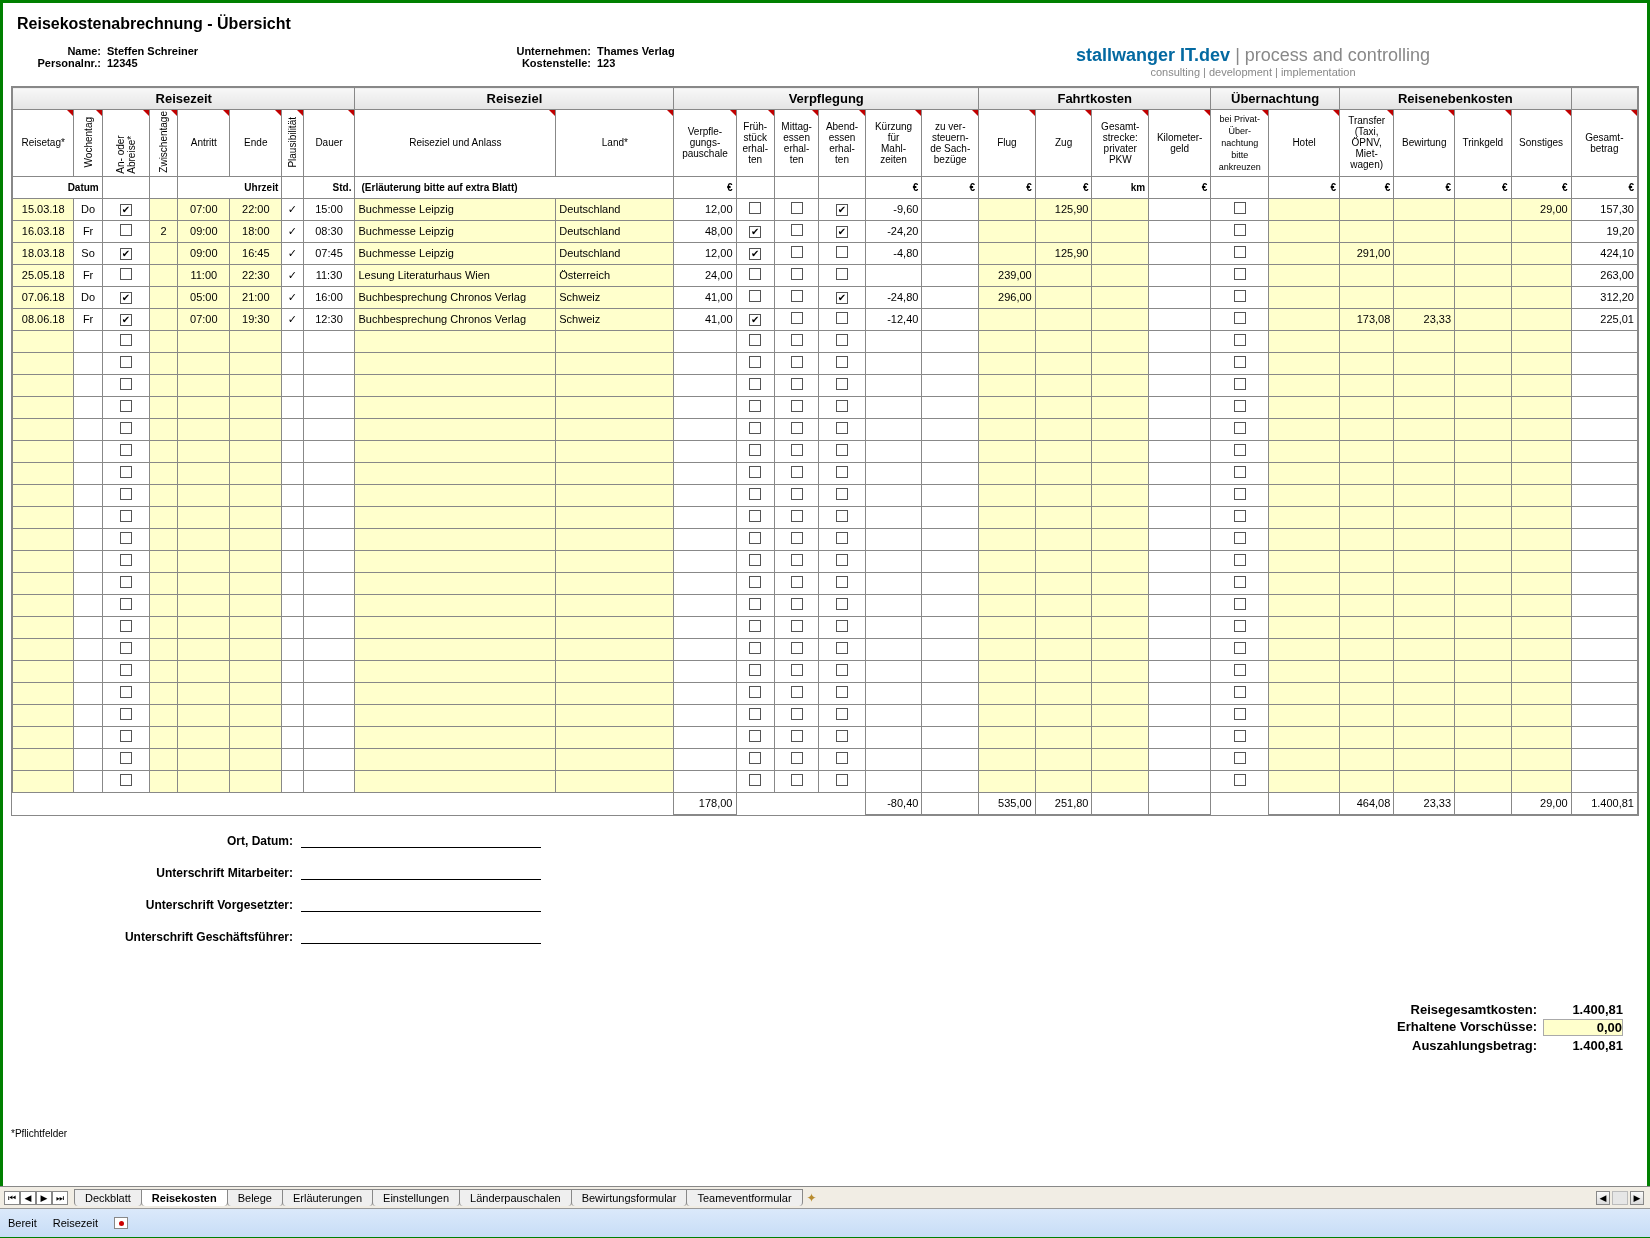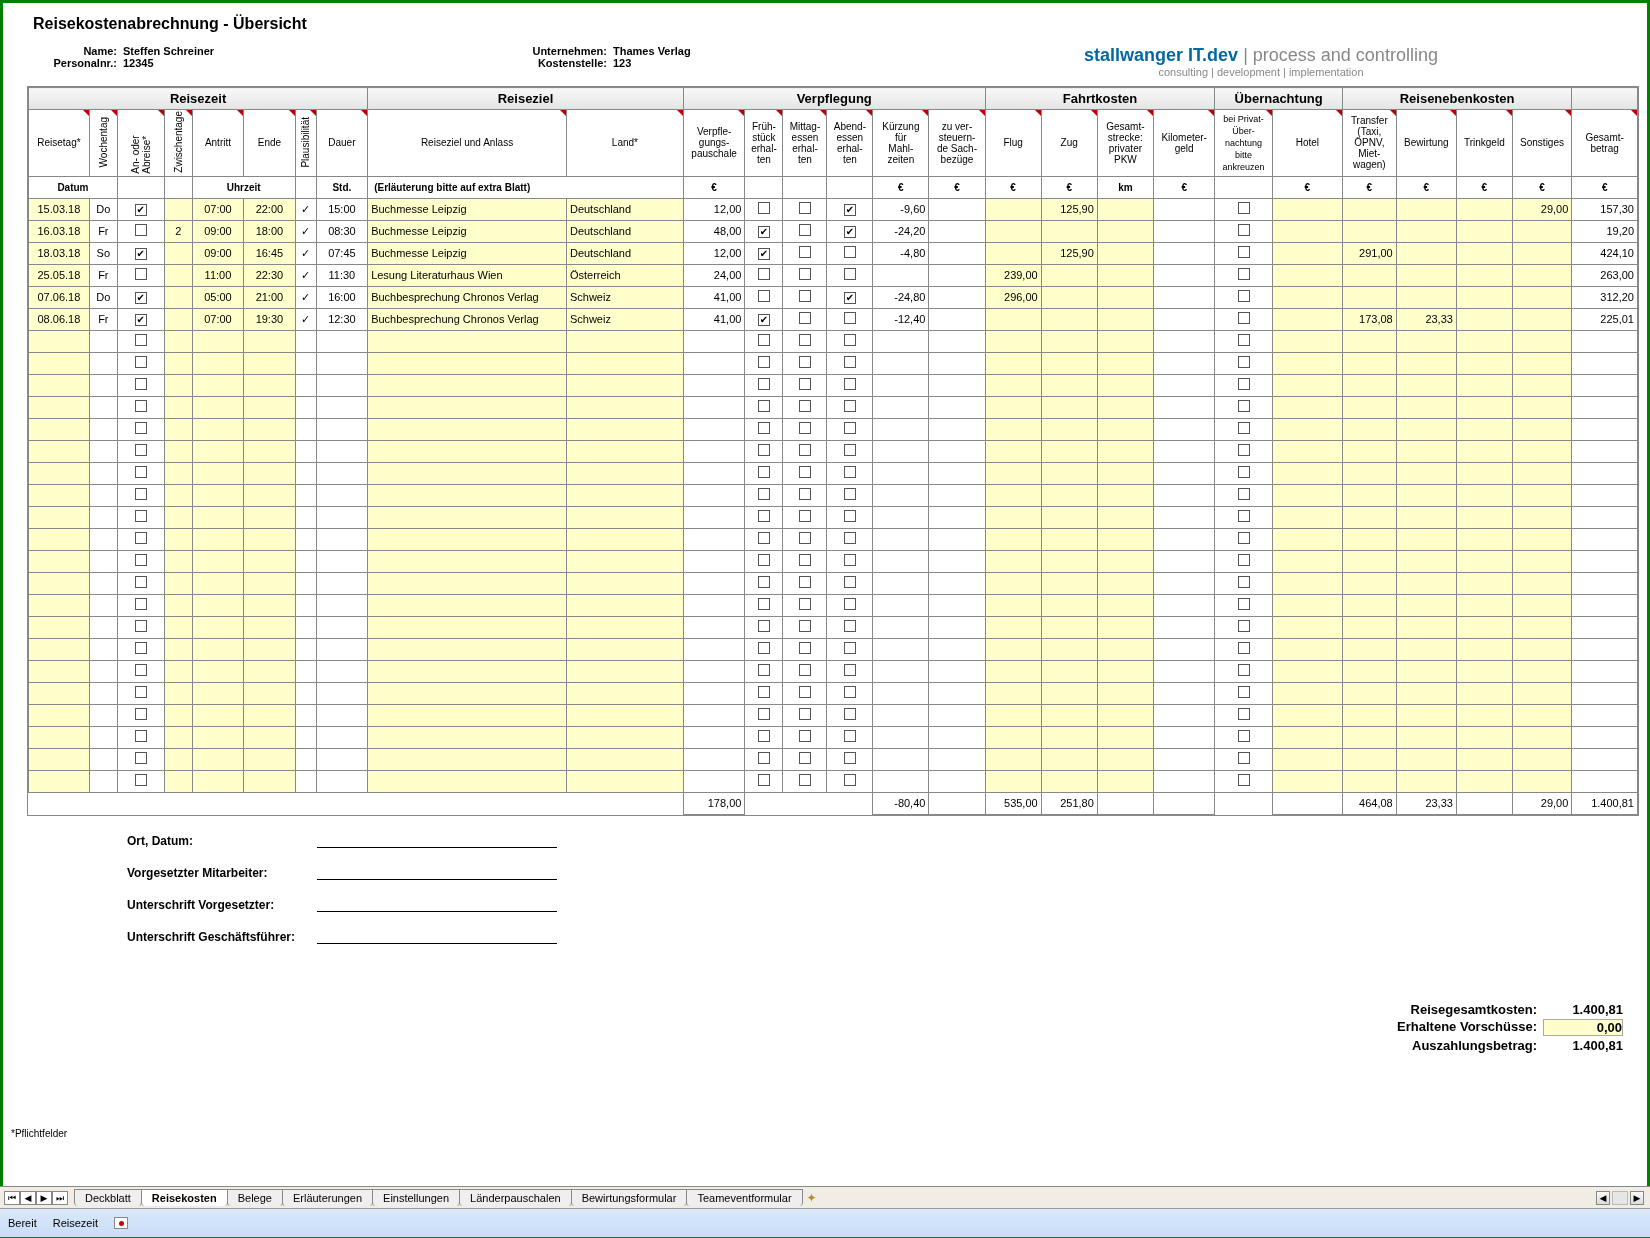--- a/index.html
+++ b/index.html
@@ -1,45 +1,45 @@
 <!DOCTYPE html>
 <html><head>
 <meta charset="utf-8">
 <style>
 *{box-sizing:border-box;margin:0;padding:0}
 body{font-family:Arial,Helvetica,sans-serif;font-size:11px;color:#000;background:#fff;width:1650px;height:1238px;overflow:hidden;border:3px solid #008000}
-.sheet{position:relative;background:#fff;height:1162px;padding:8px 8px 0 24px}
+.sheet{position:relative;background:#fff;height:1162px;padding:8px 8px 0 8px}
 .title{font-size:16px;font-weight:bold;padding:4px 0 10px 6px}
 .hdr{display:flex;padding:2px 0 6px 6px}
 .hdr .col1{width:470px}
 .hdr .col2{width:380px}
 .hdr .col3{flex:1;text-align:center}
 .hdr .lbl{display:inline-block;width:90px;text-align:right;font-weight:bold;padding-right:6px}
 .hdr .val{display:inline-block;font-weight:bold}
 .brand1{color:#0369a1;font-size:18px;font-weight:bold}
 .brand2{color:#888;font-size:18px}
 .brand3{color:#888;font-size:11px}
 .tbl-wrap{border:1px solid #888;margin-top:2px}
 table.main{border-collapse:collapse;width:100%}
 table.main th,table.main td{border:1px solid #888;padding:1px 3px;height:22px;vertical-align:middle}
 .grp th{background:linear-gradient(#f8f8f8,#e4e4e4);font-weight:bold;text-align:center;font-size:13px}
 .sub th{background:#fff;font-weight:normal;font-size:10px;text-align:center;vertical-align:bottom;line-height:1.1;position:relative}
 .sub th .marker{position:absolute;top:0;right:0;width:0;height:0;border-top:6px solid #c00000;border-left:6px solid transparent}
-.unit th{background:#fff;font-weight:bold;text-align:center;font-size:10px}
+.unit th{background:#fff;font-weight:bold;text-align:right;font-size:10px}
 td.c{text-align:center}
 td.r{text-align:right}
 td.y{background:#ffffcc}
 td.cb{text-align:center;background:#fff}
 .chk{display:inline-block;width:12px;height:12px;border:1px solid #555;background:#fff;line-height:10px;text-align:center;font-size:10px}
 .chk.on::after{content:"✔";font-size:10px}
 .rot{writing-mode:vertical-rl;transform:rotate(180deg);display:inline-block;font-size:10px;text-align:left}
 .totals td{border:1px solid #888;height:24px;font-weight:normal}
 .sig{margin:16px 0 0 100px;font-size:12px}
 .sig .row{margin:18px 0;display:flex}
-.sig .slbl{width:190px;text-align:left;font-weight:bold;padding-right:8px}
+.sig .slbl{width:190px;text-align:right;font-weight:bold;padding-right:8px}
 .sig .line{border-bottom:1px solid #000;width:240px;height:14px}
 .summary{position:absolute;right:24px;bottom:110px;font-size:13px}
 .summary .srow{display:flex;margin:2px 0}
 .summary .slabel{width:200px;text-align:right;font-weight:bold;padding-right:6px}
 .summary .sval{width:80px;text-align:right;font-weight:bold}
 .summary .sval.y{background:#ffffcc;border:1px solid #aaa}
 .req{position:absolute;left:8px;bottom:26px;font-size:10px}
 .bottom{position:absolute;left:0;right:0;bottom:0;height:52px;border-top:1px solid #888}
 .tabs{display:flex;align-items:center;height:22px;background:#f1ede4;font-size:11px;padding-left:4px;border-bottom:1px solid #999}
 .nav{display:flex;gap:0;margin-right:6px}
@@ -984,21 +984,21 @@
     </tbody>
   </table>
   </div>
 
   <div class="sig">
     <div class="row">
         <div class="slbl">Ort, Datum:</div>
         <div class="line"></div>
       </div>
     <div class="row">
-        <div class="slbl">Vorgesetzter Mitarbeiter:</div>
+        <div class="slbl">Unterschrift Mitarbeiter:</div>
         <div class="line"></div>
       </div>
     <div class="row">
         <div class="slbl">Unterschrift Vorgesetzter:</div>
         <div class="line"></div>
       </div>
     <div class="row">
         <div class="slbl">Unterschrift Geschäftsführer:</div>
         <div class="line"></div>
       </div>

